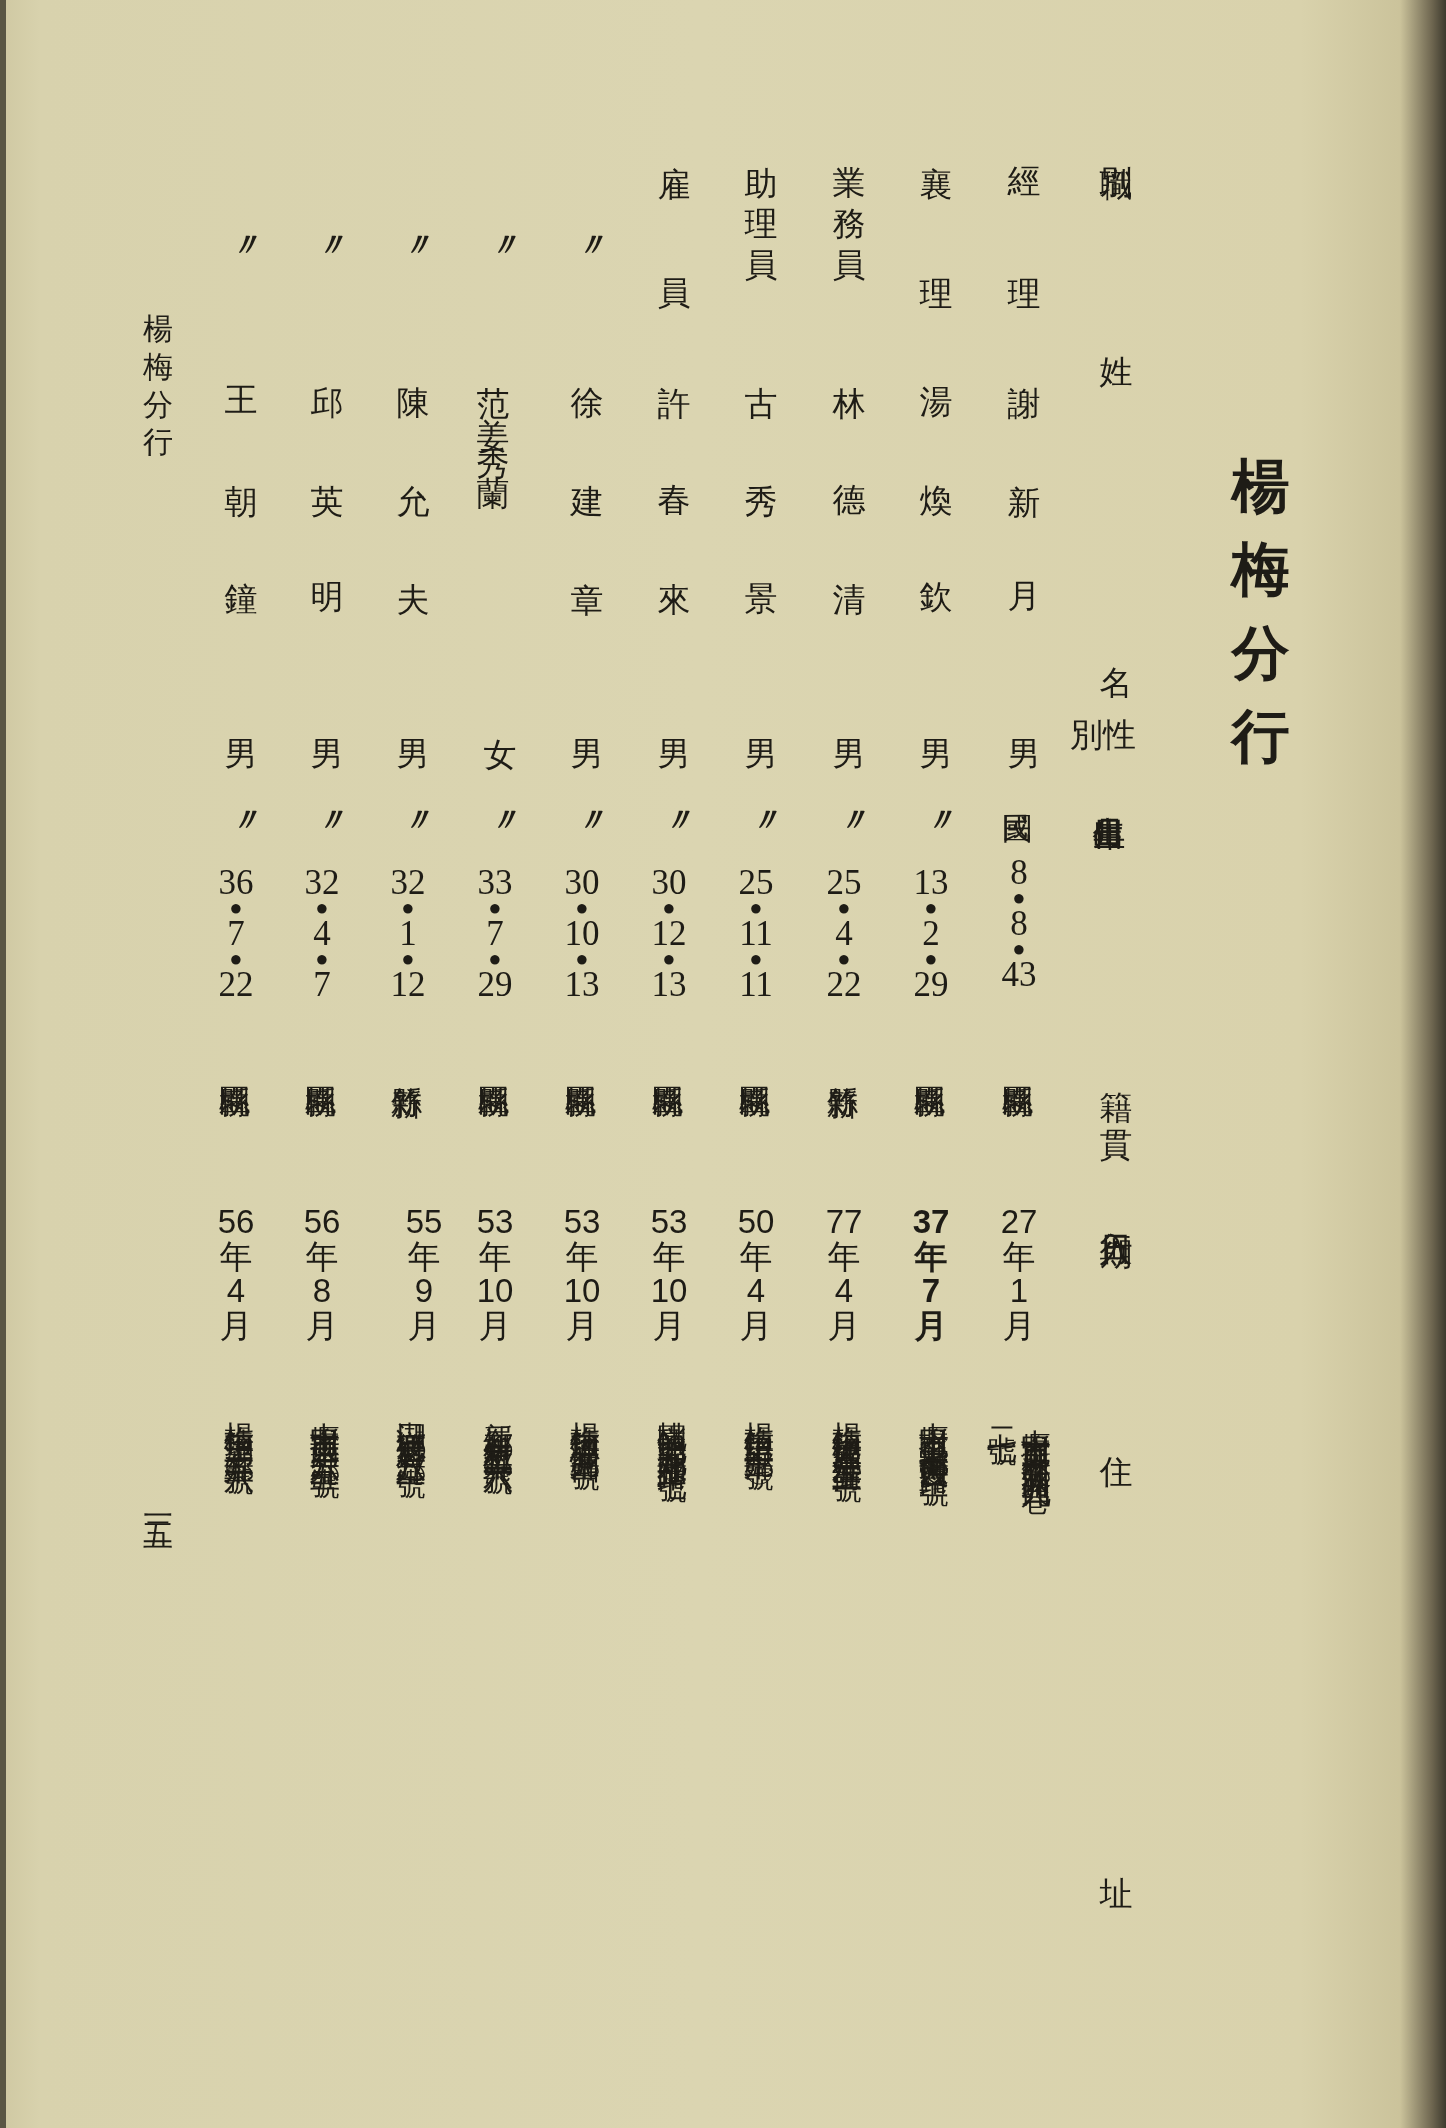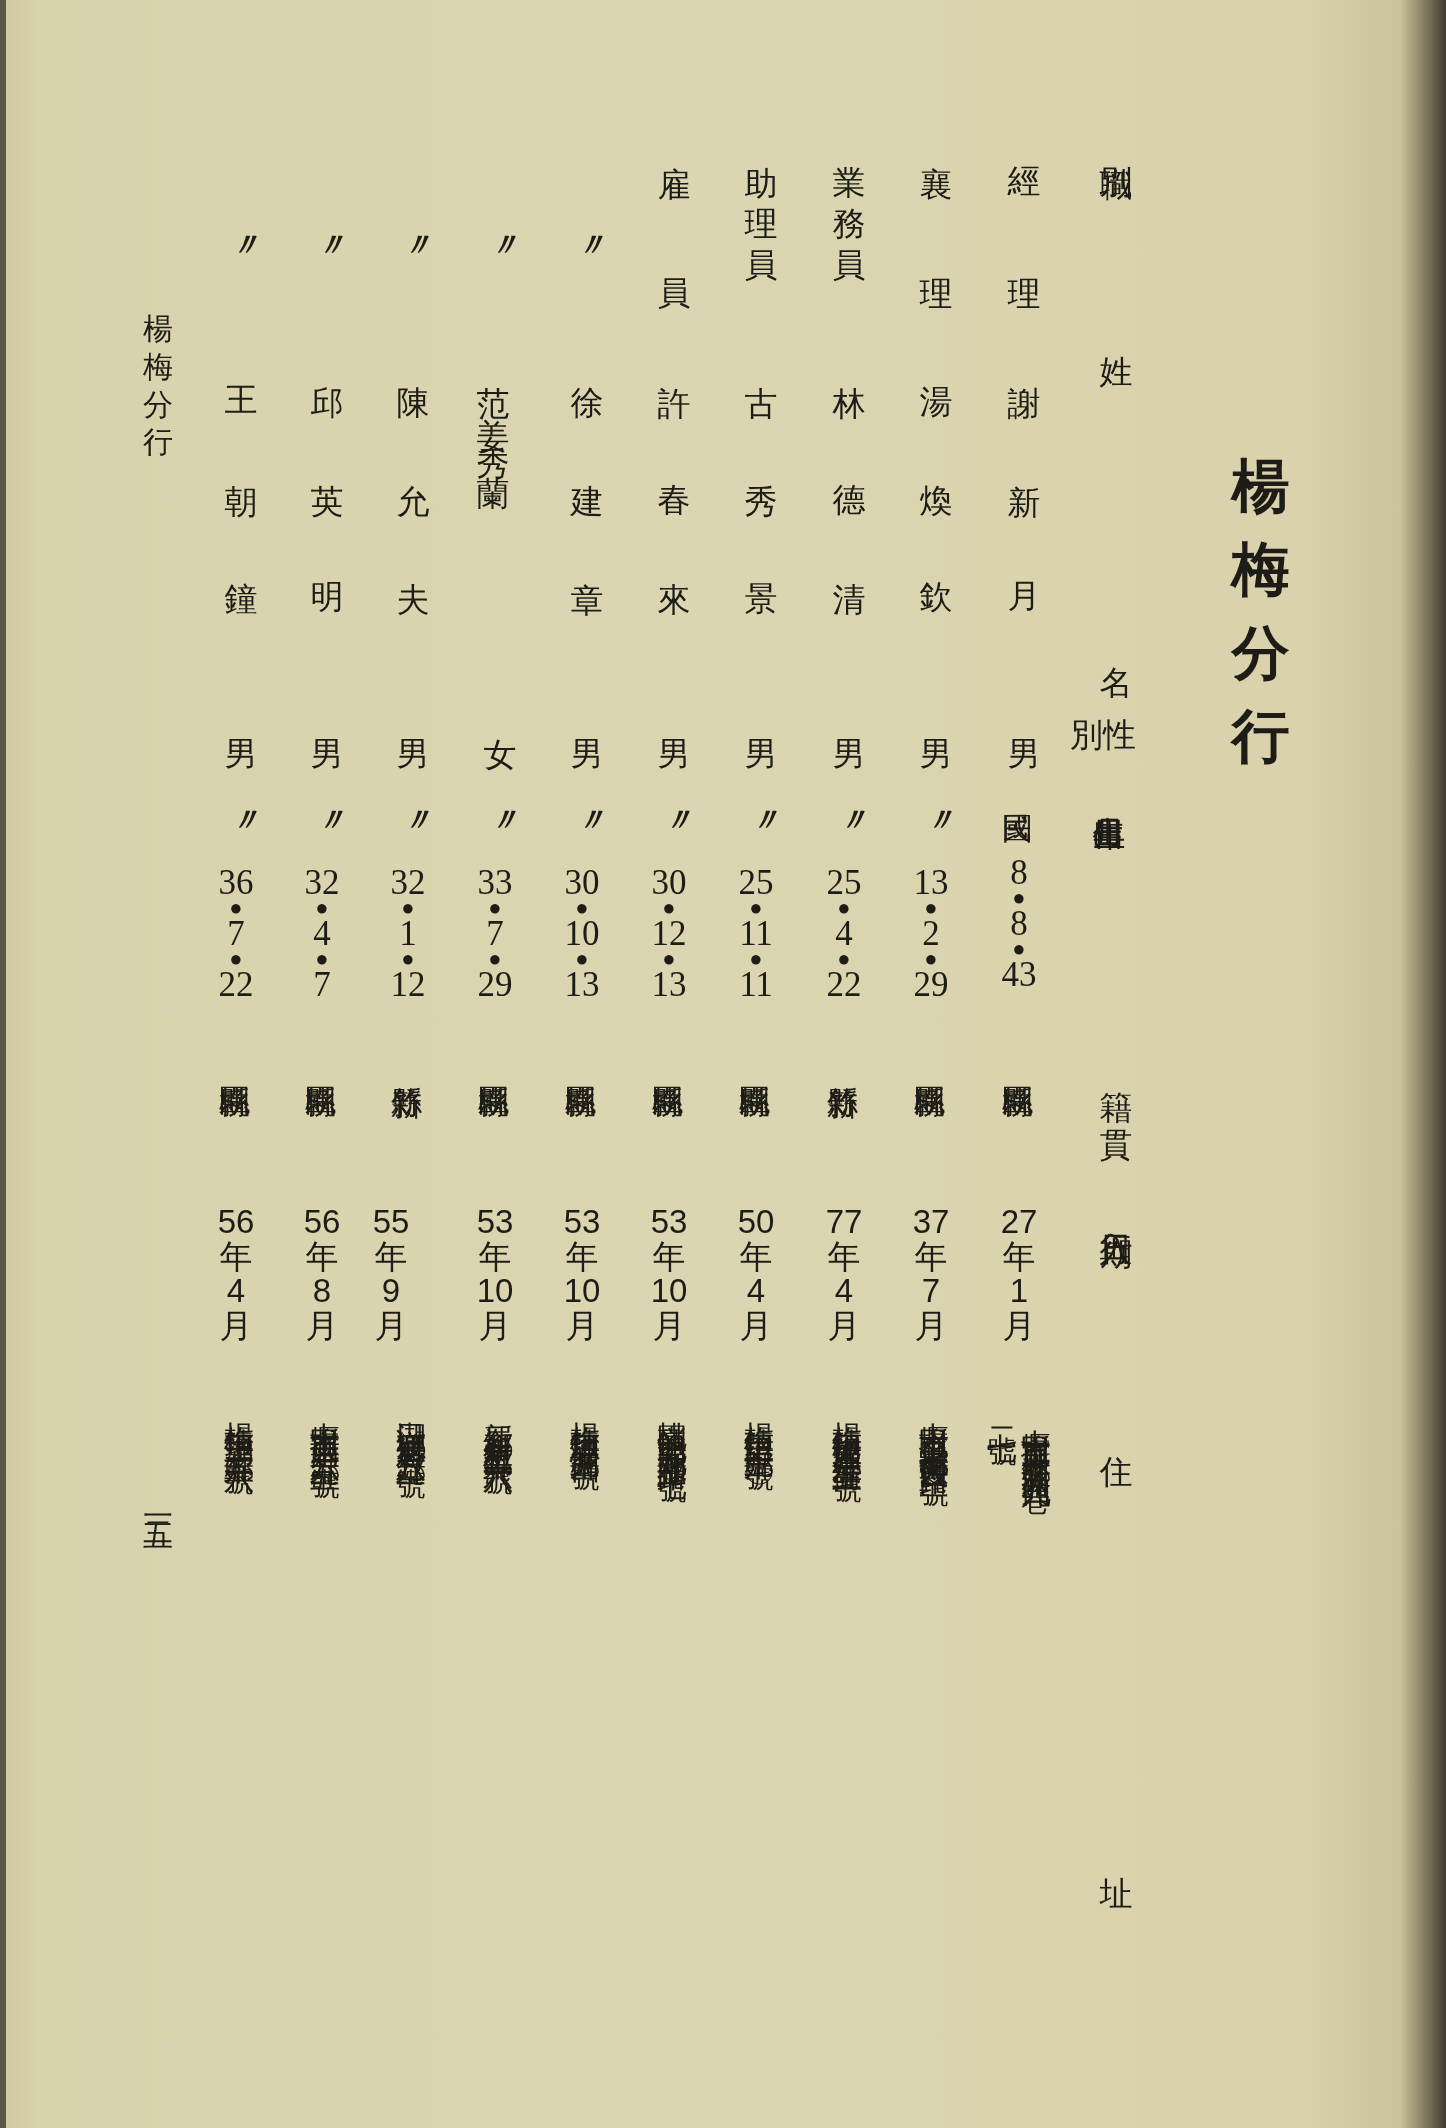--- a/index.html
+++ b/index.html
@@ -69,21 +69,21 @@
       <div class="vt cell" style="left:913px;top:713px;">男</div>
       <div class="vt cell ditto" style="left:917px;top:790px;">〃</div>
       <div class="date" style="left:903px;top:865px;width:56px;">
         <span>13</span>
         <span class="dot">●</span>
         <span>2</span>
         <span class="dot">●</span>
         <span>29</span>
       </div>
       <div class="vt small" style="left:914px;top:1062px;line-height:1;">桃園縣</div>
-      <div class="join" style="left:903px;top:1205px;width:56px;">
+      <div class="join" style="left:903px;top:1205px;width:56px;font-weight:bold;">
         <span>37</span>
         <span>年</span>
         <span>7</span>
         <span>月</span>
       </div>
       <div class="vt addr" style="left:913px;top:1398px;">中壢市中榮里七鄰博愛西路一三號</div>
     </div>
     <div>
       <div class="vt cell" style="left:826px;top:140px;letter-spacing:42px;">業務員</div>
       <div class="vt cell" style="left:826px;top:360px;letter-spacing:98px;">林德清</div>
@@ -195,21 +195,21 @@
       <div class="vt cell" style="left:390px;top:713px;">男</div>
       <div class="vt cell ditto" style="left:394px;top:790px;">〃</div>
       <div class="date" style="left:380px;top:865px;width:56px;">
         <span>32</span>
         <span class="dot">●</span>
         <span>1</span>
         <span class="dot">●</span>
         <span>12</span>
       </div>
       <div class="vt small" style="left:391px;top:1062px;line-height:1;">新竹縣</div>
-      <div class="join" style="left:363px;top:1205px;width:56px;">
+      <div class="join" style="left:396px;top:1205px;width:56px;">
         <span>55</span>
         <span>年</span>
         <span>9</span>
         <span>月</span>
       </div>
       <div class="vt addr" style="left:390px;top:1398px;">湖口鄉德盛村一六鄰一二二號</div>
     </div>
     <div>
       <div class="vt cell ditto" style="left:308px;top:215px;">〃</div>
       <div class="vt cell" style="left:304px;top:360px;letter-spacing:98px;">邱英明</div>

